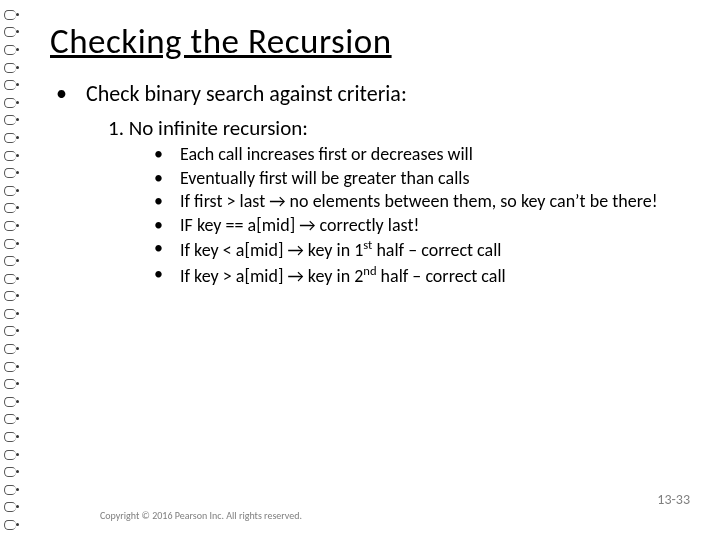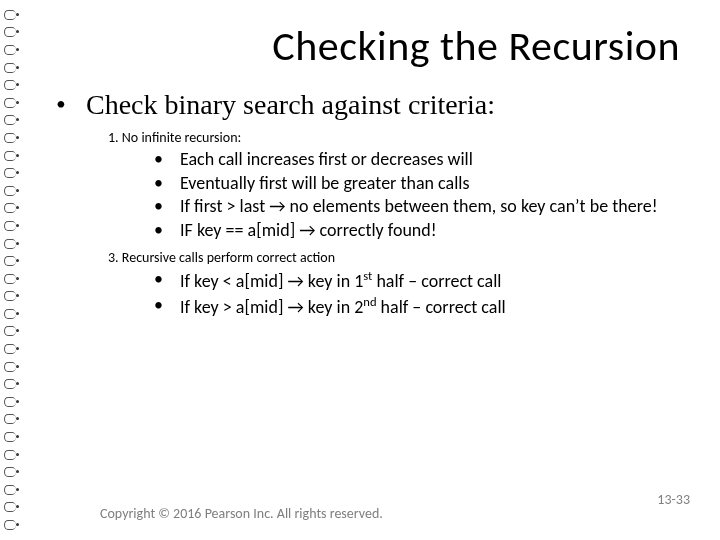--- a/index.html
+++ b/index.html
@@ -45,58 +45,58 @@
     content: "";
     position: absolute;
     right: -3px;
     top: 2px;
     width: 3px;
     height: 3px;
     background: #333;
     border-radius: 50%;
   }
   h1.title {
-    text-align: right;
-    font-size: 42px;
+    text-align: left;
+    font-size: 35px;
     font-weight: 400;
     margin: 10px 0 18px 0;
     letter-spacing: 0.5px;
+    text-decoration: underline;
   }
   .lvl1 {
-    font-size: 28px;
+    font-size: 22px;
     margin-left: 6px;
     margin-bottom: 8px;
-    font-family: Liberation Serif, serif;
   }
   .lvl1 .bul { display:inline-block; width: 30px; }
   .ol {
     margin-left: 58px;
   }
   .li2 {
-    font-size: 14px;
+    font-size: 21px;
     margin-top: 8px;
     margin-bottom: 2px;
   }
   .sub {
     margin-left: 46px;
   }
   .li3 {
     font-size: 18px;
     line-height: 1.25;
     margin: 1px 0;
     display: flex;
   }
   .li3 .bul { display:inline-block; width: 26px; flex: 0 0 26px; }
   .li3 .txt { flex: 1 1 auto; }
   sup { font-size: 0.7em; }
   .footer-left {
     position: absolute;
     left: 100px;
     bottom: 18px;
-    font-size: 14px;
+    font-size: 10px;
     color: #7f7f7f;
   }
   .footer-right {
     position: absolute;
     right: 30px;
     bottom: 32px;
     font-size: 14px;
     color: #7f7f7f;
   }
 </style>
@@ -164,30 +164,26 @@
     </div>
 
     <div>
       <div class="sub">
         <div class="li3">
             <span class="bul">•</span>
             <span class="txt">If first &gt; last → no elements between them, so key can’t be there!</span>
           </div>
         <div class="li3">
             <span class="bul">•</span>
-            <span class="txt">IF key == a[mid] → correctly found!</span>
+            <span class="txt">IF key == a[mid] → correctly last!</span>
           </div>
       </div>
     </div>
 
     <div>
-      <div class="li2">
-        <span>3.</span>
-        <span>Recursive calls perform correct action</span>
-      </div>
       <div class="sub">
         <div class="li3">
             <span class="bul">•</span>
             <span class="txt">If key &lt; a[mid] → key in 1<sup>st</sup> half – correct call</span>
           </div>
         <div class="li3">
             <span class="bul">•</span>
             <span class="txt">If key &gt; a[mid] → key in 2<sup>nd</sup> half – correct call</span>
           </div>
       </div>

